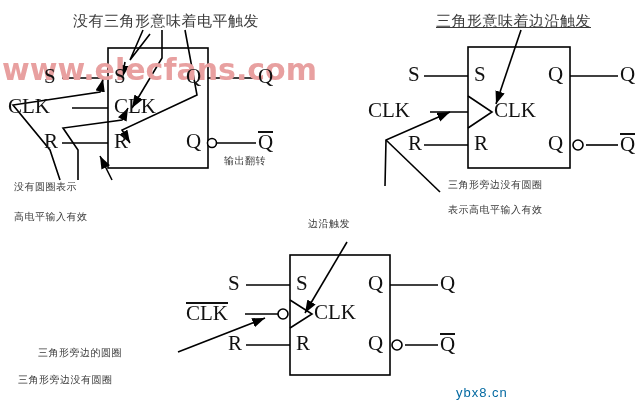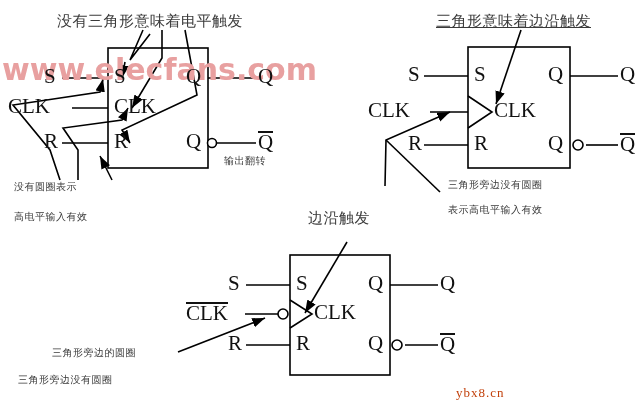--- a/index.html
+++ b/index.html
@@ -58,23 +58,23 @@
     font-family: "DejaVu Sans", "Liberation Sans", sans-serif;
     font-weight: bold;
     font-size: 30px;
     color: #e8a0a0;
     letter-spacing: 0px;
     white-space: nowrap;
     pointer-events: none;
   }
   .watermark-dark {
     position: absolute;
-    font-family: Liberation Serif, serif;
+    font-family: Liberation Sans, sans-serif;
     font-size: 13px;
-    color: #c2410c;
+    color: #0369a1;
     white-space: nowrap;
     letter-spacing: 1px;
   }
 </style>
 </head>
 <body>
 
 <div id="canvas">
 
   <svg class="layer" viewBox="0 0 641 413">
@@ -148,21 +148,21 @@
       <circle cx="397" cy="345" r="5" fill="#fff"></circle>
 
       <path d="M347,242 L305,313" marker-end="url(#ah2)"></path>
 
       <path d="M178,352 L265,318" marker-end="url(#ah2)"></path>
     </g>
   </svg>
 
   <div class="watermark-red" style="left:2px; top:52px;">www.elecfans.com</div>
 
-  <div class="lbl cjk" style="left:57px; top:14px; font-size:15px;">没有三角形意味着电平触发</div>
+  <div class="lbl cjk" style="left:73px; top:14px; font-size:15px;">没有三角形意味着电平触发</div>
 
   <div class="lbl sig" style="left:44px; top:66px;">S</div>
   <div class="lbl sig" style="left:8px; top:96px;">CLK</div>
   <div class="lbl sig" style="left:44px; top:131px;">R</div>
 
   <div class="lbl sig" style="left:114px; top:66px;">S</div>
   <div class="lbl sig" style="left:114px; top:96px;">CLK</div>
   <div class="lbl sig" style="left:114px; top:131px;">R</div>
 
   <div class="lbl sig" style="left:186px; top:66px;">Q</div>
@@ -191,38 +191,38 @@
   <div class="lbl sig" style="left:548px; top:133px;">Q</div>
 
   <div class="lbl sig" style="left:620px; top:64px;">Q</div>
   <div class="lbl sig" style="left:620px; top:133px;">
     <span class="ovl">Q</span>
   </div>
 
   <div class="lbl cjk" style="left:448px; top:205px;">表示高电平输入有效</div>
   <div class="lbl cjk" style="left:448px; top:180px;">三角形旁边没有圆圈</div>
 
-  <div class="lbl cjk" style="left:308px; top:211px; font-size:15px;">边沿触发</div>
+  <div class="lbl cjk" style="left:308px; top:220px; font-size:10px;font-family:Liberation Mono, monospace;">边沿触发</div>
 
   <div class="lbl sig" style="left:228px; top:273px;">S</div>
   <div class="lbl sig" style="left:186px; top:302px;">
     <span class="ovl">CLK</span>
   </div>
   <div class="lbl sig" style="left:228px; top:333px;">R</div>
 
   <div class="lbl sig" style="left:296px; top:273px;">S</div>
   <div class="lbl sig" style="left:314px; top:302px;">CLK</div>
   <div class="lbl sig" style="left:296px; top:333px;">R</div>
 
   <div class="lbl sig" style="left:368px; top:273px;">Q</div>
   <div class="lbl sig" style="left:368px; top:333px;">Q</div>
 
   <div class="lbl sig" style="left:440px; top:273px;">Q</div>
   <div class="lbl sig" style="left:440px; top:333px;">
     <span class="ovl">Q</span>
   </div>
 
-  <div class="lbl cjk" style="left:52px; top:348px;text-align:center;">三角形旁边的圆圈</div>
+  <div class="lbl cjk" style="left:38px; top:348px;text-align:center;">三角形旁边的圆圈</div>
   <div class="lbl cjk" style="left:18px; top:375px;">三角形旁边没有圆圈</div>
 
   <div class="watermark-dark" style="left:456px; top:385px;">ybx8.cn</div>
 
 </div>
 
 </body></html>

